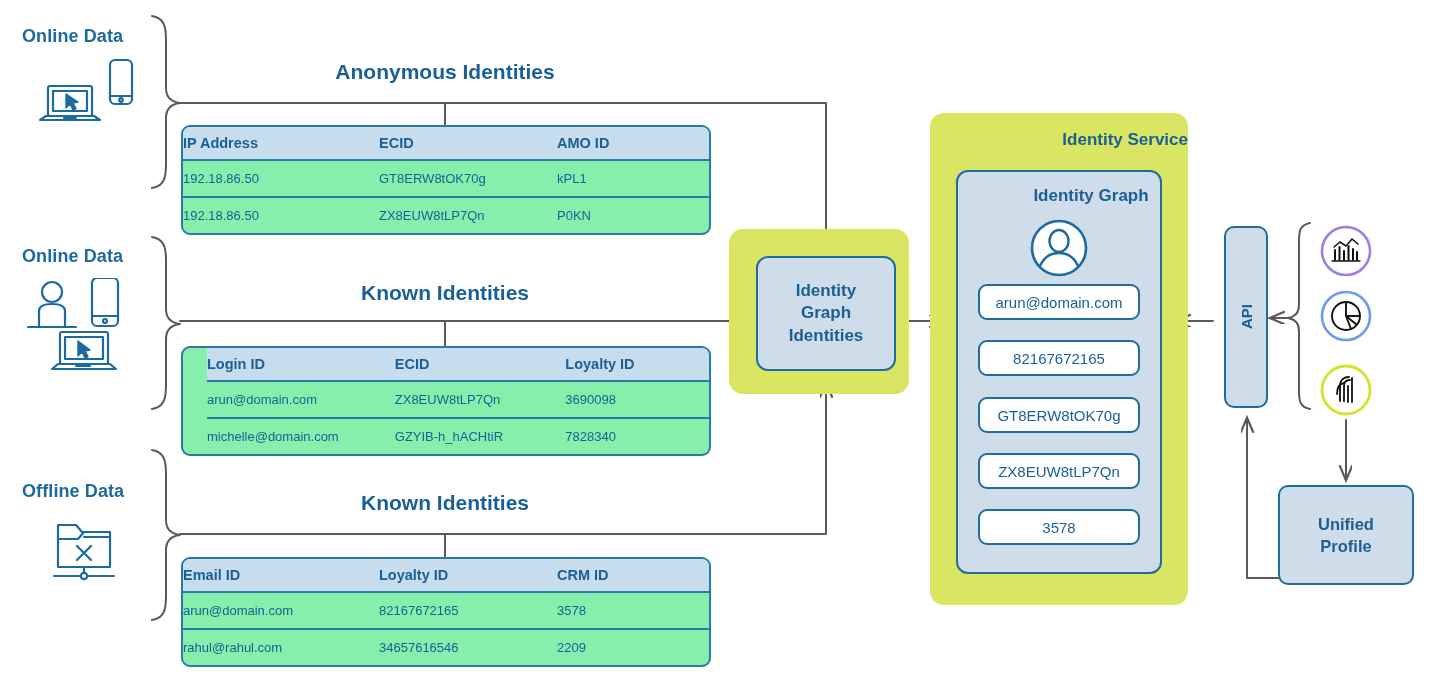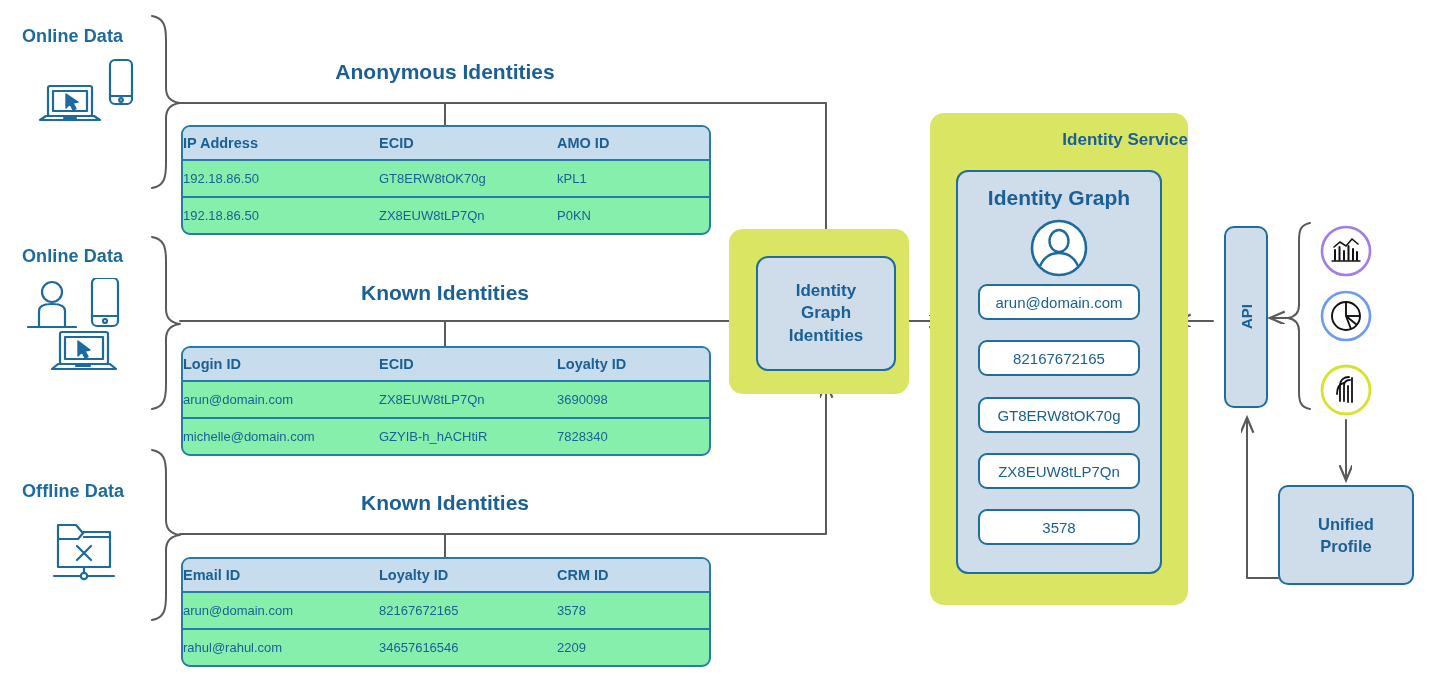--- a/index.html
+++ b/index.html
@@ -57,22 +57,22 @@
   
   .svc-title{
     position:absolute;font-size:17px;font-weight:bold;color:#1a5f96;
     text-align:right;white-space:nowrap;
   }
   .idgraph-box{
     position:absolute;background:#cedde9;border:2px solid #1e6d9c;
     border-radius:12px;box-sizing:border-box;
   }
   .idgraph-title{
-    position:absolute;font-size:21px;font-weight:bold;color:#1a5f96;
-    text-align:center;white-space:nowrap;
+    position:absolute;font-size:17px;font-weight:bold;color:#1a5f96;
+    text-align:center;white-space:nowrap;padding-left:32px;
   }
   .pill{
     position:absolute;background:#ffffff;border:2px solid #1e6d9c;
     border-radius:9px;display:flex;align-items:center;justify-content:center;
     font-size:15px;color:#1a5f96;box-sizing:border-box;
   }
 
   
   .api-box{
     position:absolute;background:#cedde9;border:2px solid #1e6d9c;
@@ -206,21 +206,21 @@
         <rect x="43" y="59" width="38" height="22"></rect>
         <path d="M30,91 L94,91 L88,86 L36,86 Z"></path>
         <path d="M54,88 h14"></path>
         <path d="M56,63 L56,78 L60,74 L63,80 L66,78.5 L63,73 L68,72 Z" fill="#1d6a9e" stroke-width="1.4"></path>
       </g>
     </svg>
   </div>
 
   <div class="sec-title" style="left:200px;top:281px;width:490px;">Known Identities</div>
 
-  <div class="tbl" style="left:181px;top:346px;">
+  <div class="tbl" style="left:181px;top:346px;padding-left:24px;">
     <div class="row head">
       <div class="c c1">Login ID</div>
       <div class="c c2">ECID</div>
       <div class="c c3">Loyalty ID</div>
     </div>
     <div class="row body">
       <div class="c c1">arun@domain.com</div>
       <div class="c c2">ZX8EUW8tLP7Qn</div>
       <div class="c c3">3690098</div>
     </div>

